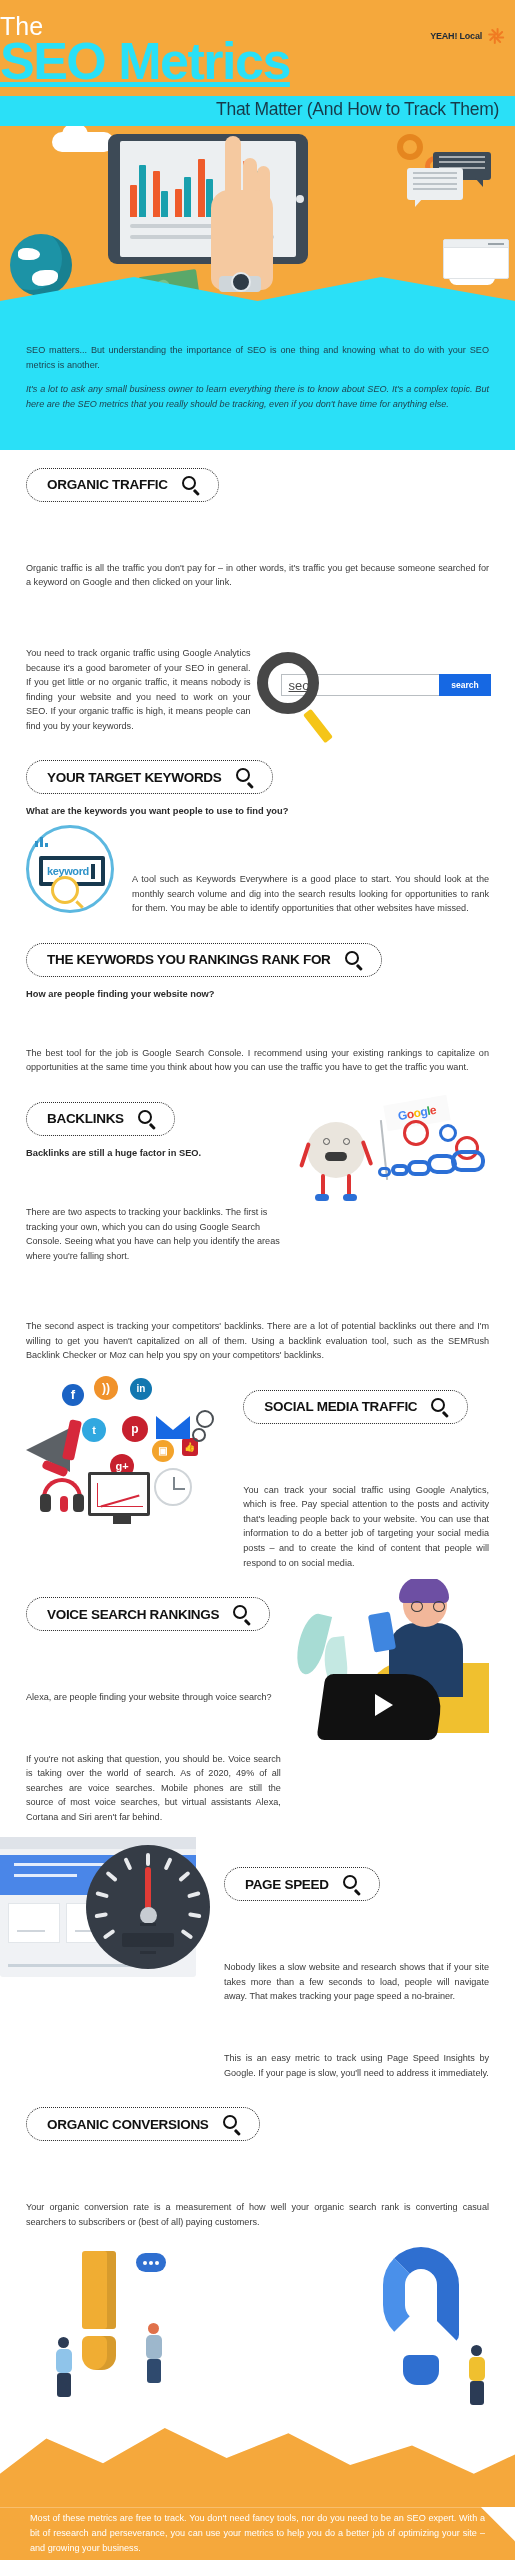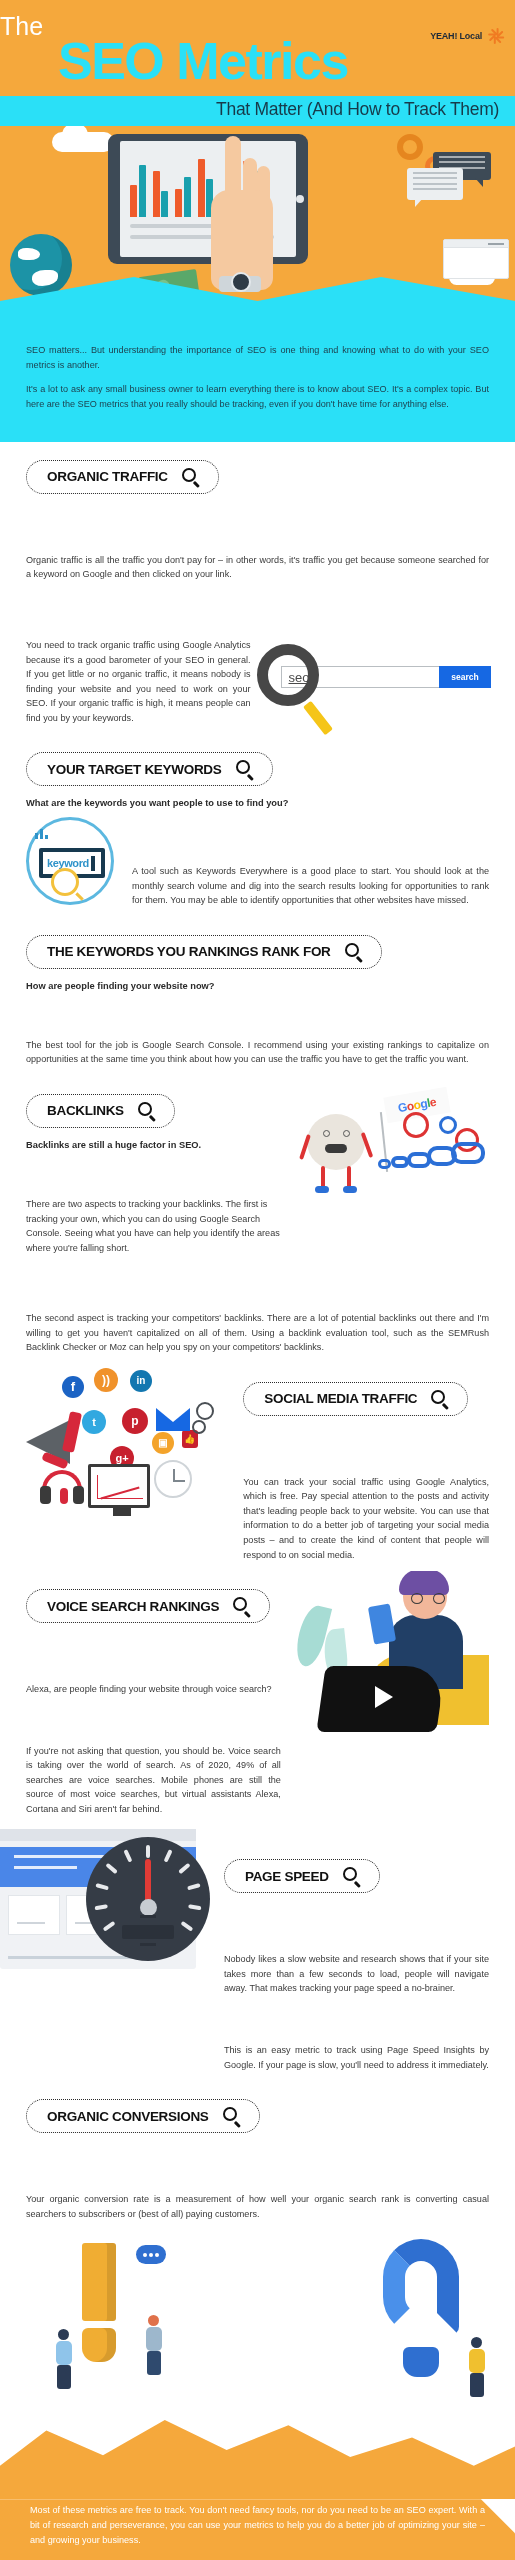--- a/index.html
+++ b/index.html
@@ -30,21 +30,21 @@
     position:absolute; left:50%; top:50%;
     width:2.4px; height:8px; background:#f07b22; border-radius:1px;
     transform-origin:50% 0%;
   }
   .title-the {
     color:#ffffff; font-size:25px; font-weight:300; letter-spacing:0px;
     line-height:1; margin-bottom:-4px;
   }
   .title-main {
     color:#2ae0f7; font-size:52px; font-weight:bold; letter-spacing:-1.5px;
-    padding-left:58px; line-height:1.02;
+    line-height:1.02;text-decoration:underline;
   }
   .title-sub-band {
     background:#2ae0f7; padding:3px 16px 6px 0; text-align:right;
   }
   .title-sub {
     color:#173a4a; font-size:17.5px; font-weight:500; letter-spacing:-0.3px;
   }
 
   
   .hero {
@@ -117,21 +117,21 @@
   .wedge {
     height:72px; background:#2ae0f7; position:relative; margin-top:-36px;
     clip-path: polygon(0 36px, 26% 12px, 50% 36px, 74% 12px, 100% 36px, 100% 100%, 0 100%);
   }
 
   
   .intro {
     background:#2ae0f7; padding:6px 26px 26px 26px;
   }
   .intro p { color:#1d4351; font-size:9.1px; line-height:1.62; text-align:justify; margin-bottom:10px; }
-  .intro p:last-child { margin-bottom:4px; }
+  .intro p:last-child { margin-bottom:12px;font-style:italic; }
 
   
   .section { padding:0 26px; position:relative; }
   .sec-head {
     display:inline-flex; align-items:center; gap:14px;
     border:1.4px dotted #2b2b2b; border-radius:22px;
     padding:7px 18px 7px 20px; margin:18px 0 12px 0;
     background:#fff;
   }
   .sec-head h2 {

